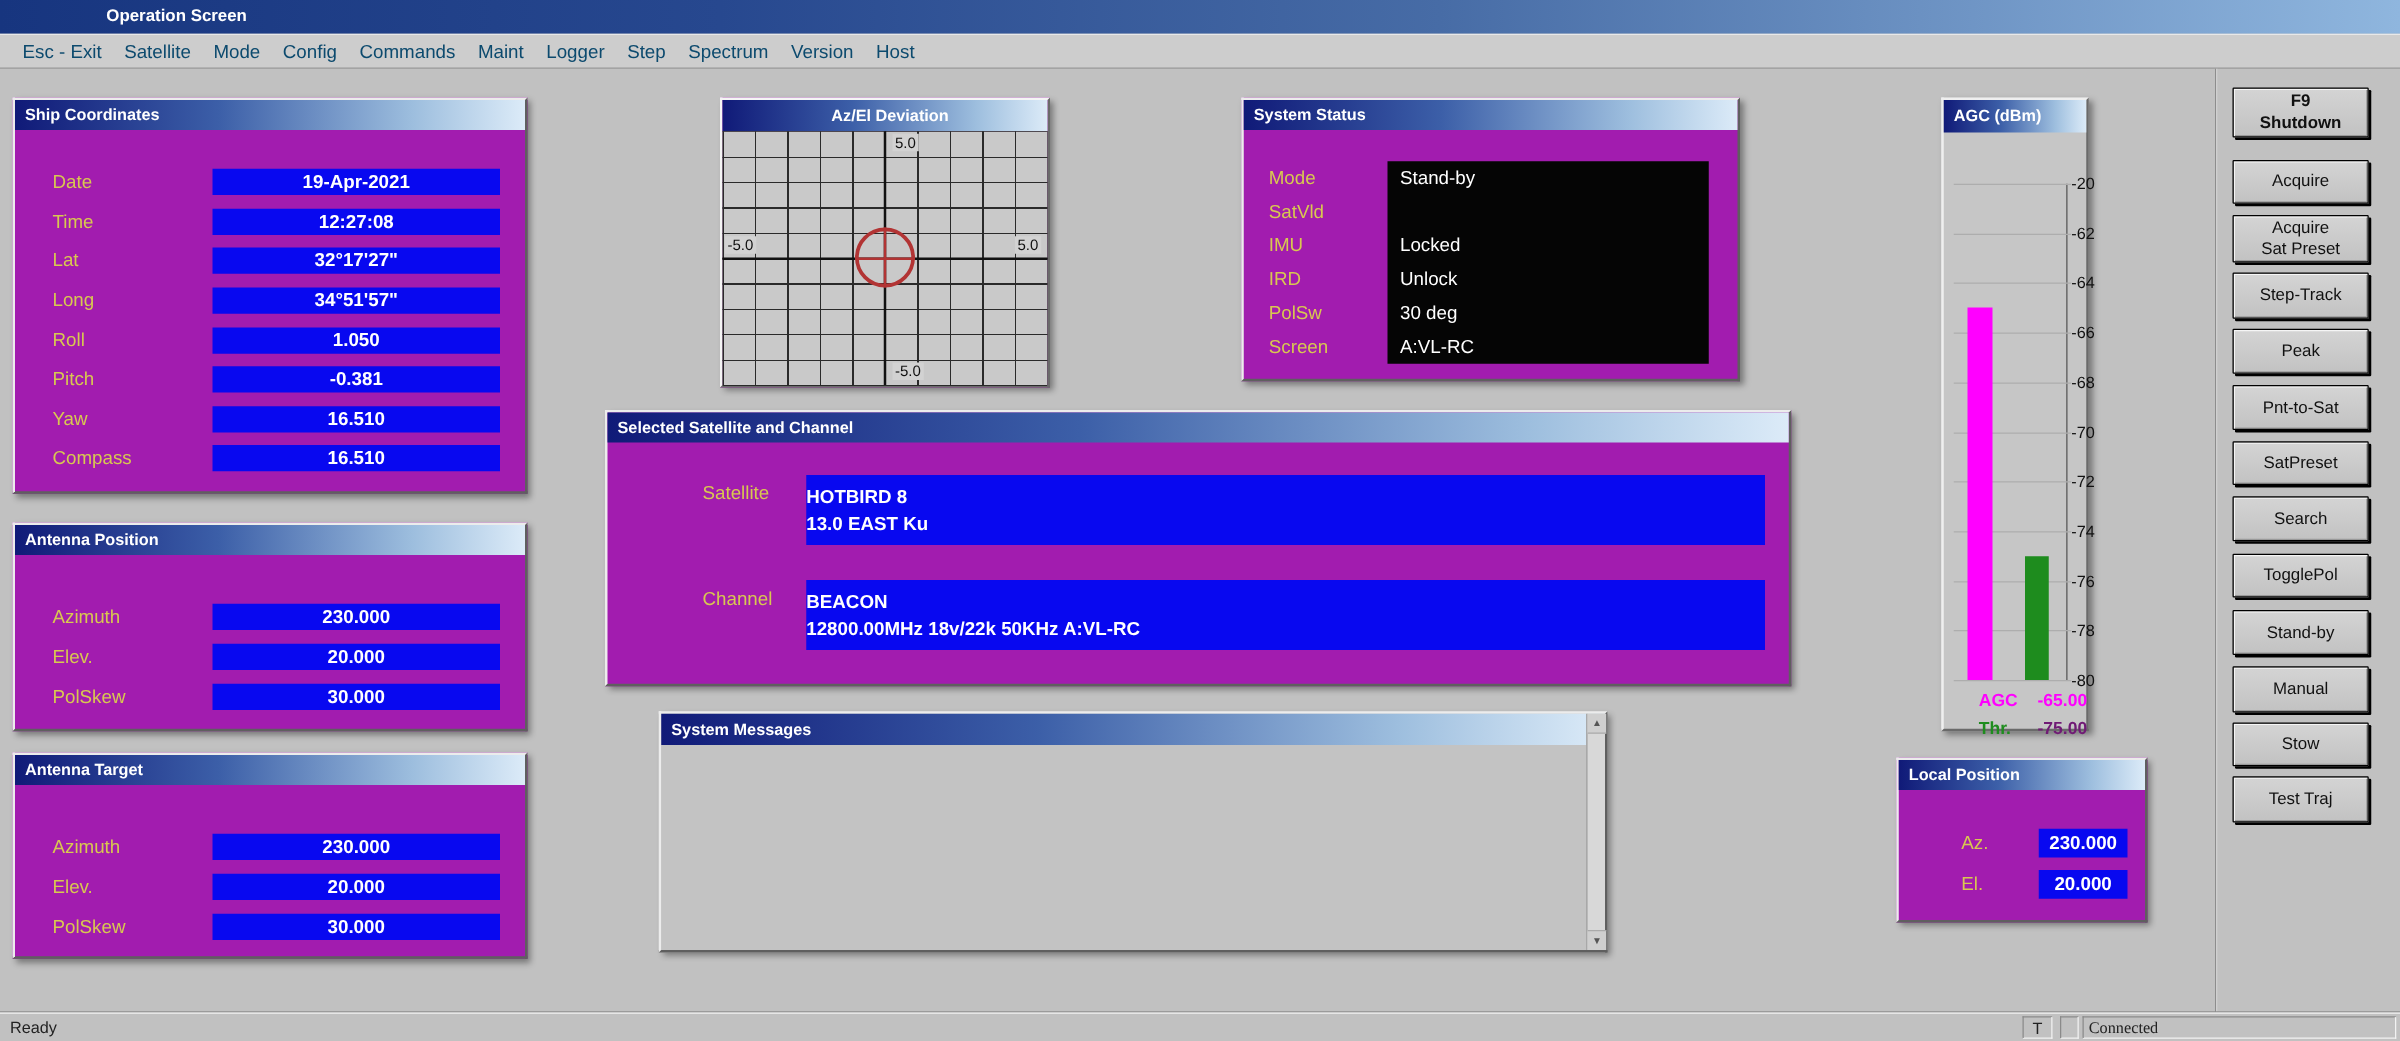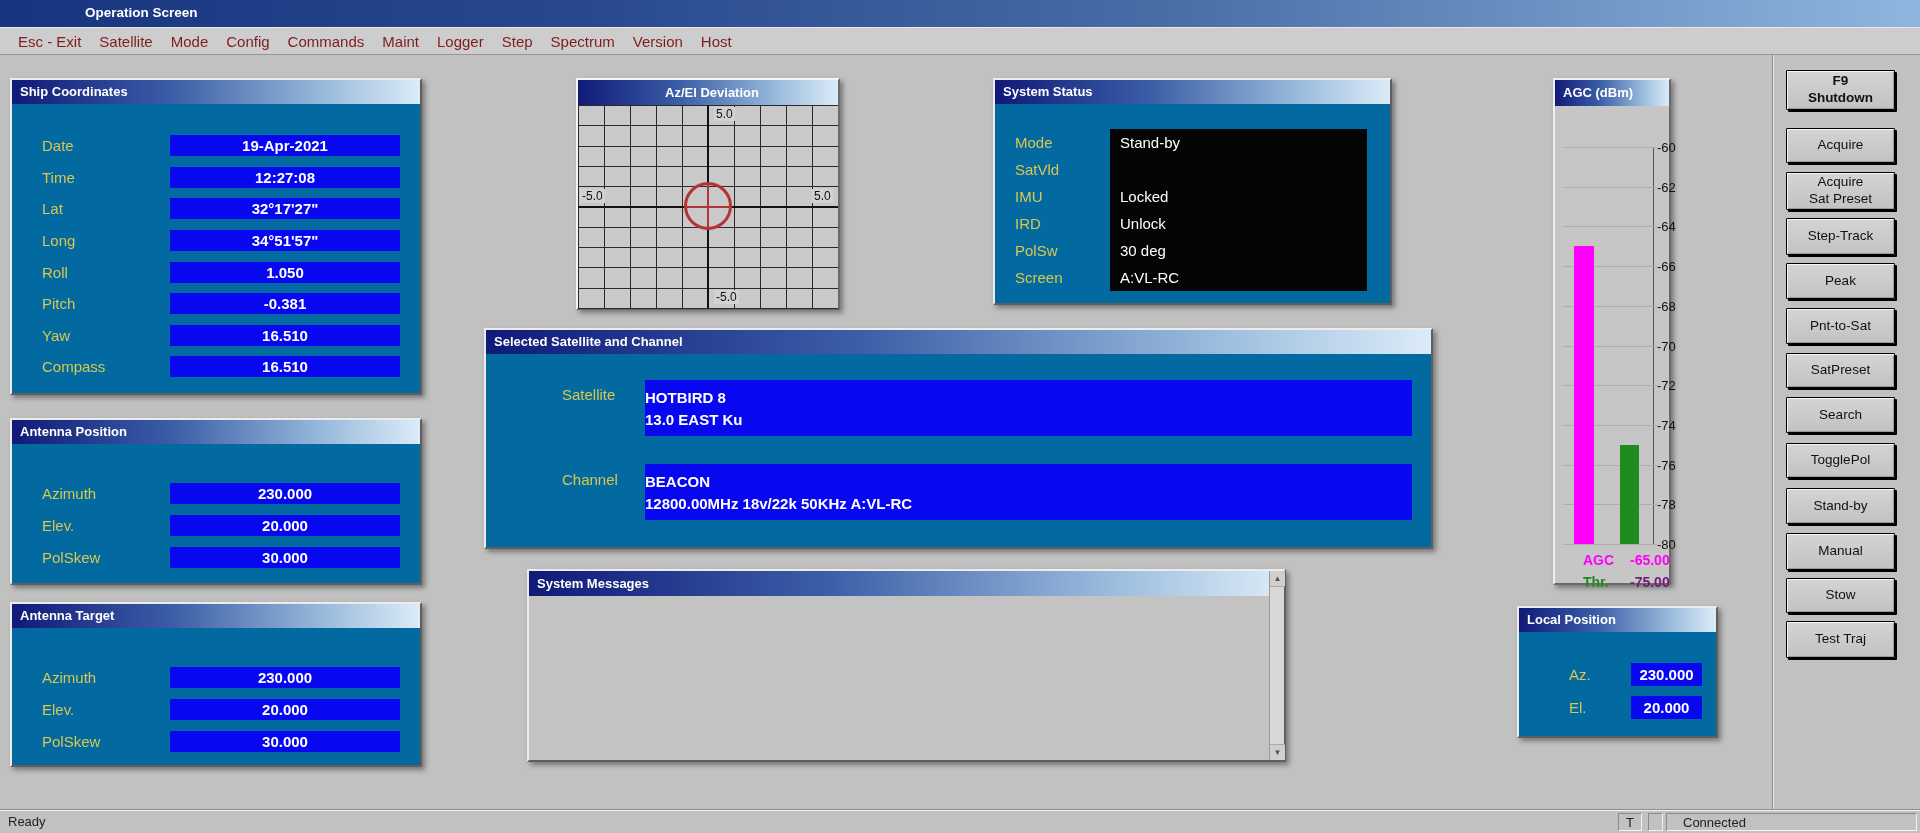--- a/index.html
+++ b/index.html
@@ -7,24 +7,24 @@
           font-family:"Liberation Sans","DejaVu Sans",sans-serif;-webkit-font-smoothing:antialiased;}
 
   
   #titlebar{position:absolute;left:0;top:0;width:1920px;height:27px;
     background:linear-gradient(90deg,#17357f 0%,#27488f 30%,#476ca6 60%,#8fb6de 100%);
     border-bottom:1px solid #e8e8e8;}
   #titlebar .title{position:absolute;left:85px;top:0;line-height:26px;color:#fff;
     font-size:13.5px;font-weight:bold;}
   #menubar{position:absolute;left:0;top:28px;width:1920px;height:27px;background:#cdcdcd;
     border-bottom:1px solid #979797;display:flex;align-items:center;gap:16px;padding-left:17px;box-sizing:border-box;}
-  .menu-item{font-size:15px;color:#7f1d1d;padding:2px 1px;cursor:default;}
-
-  
-  .panel{position:absolute;background:#0369a1;border:2px solid;
+  .menu-item{font-size:15px;color:#0c4a6e;padding:2px 1px;cursor:default;}
+
+  
+  .panel{position:absolute;background:#a21caf;border:2px solid;
     border-color:#ececec #5f5f5f #5f5f5f #ececec;box-shadow:3px 3px 5px rgba(0,0,0,.38);box-sizing:border-box;}
   .hdr{height:24px;line-height:24px;padding-left:8px;color:#fff;font-size:13px;font-weight:bold;
     background:linear-gradient(90deg,#101a78 0%,#3c5fa8 40%,#9dbede 78%,#dcebf8 100%);
     white-space:nowrap;overflow:hidden;}
   .gray-panel{position:absolute;background:#c6c6c6;border:2px solid;
     border-color:#efefef #6a6a6a #6a6a6a #efefef;box-shadow:3px 3px 5px rgba(0,0,0,.38);box-sizing:border-box;}
 
   
   .data-rows{position:relative;}
   .data-rows .row{display:flex;align-items:center;}
@@ -101,21 +101,21 @@
   .col-btn.bold{font-weight:bold;}
 
   
   #statusbar{position:absolute;left:0;top:810px;width:1920px;height:23px;background:#c1c1c1;
     border-top:1px solid #f2f2f2;box-shadow:0 -1px 0 #8f8f8f;font-size:13px;color:#222;}
   #ready{position:absolute;left:8px;top:3px;}
   .sunken{position:absolute;top:2px;height:18px;border:1px solid;border-color:#8a8a8a #f2f2f2 #f2f2f2 #8a8a8a;
     box-sizing:border-box;display:flex;align-items:center;}
   #t-cell{left:1618px;width:24px;justify-content:center;}
   #blank-cell{left:1648px;width:15px;}
-  #conn-cell{left:1666px;width:251px;padding-left:16px;}
+  #conn-cell{left:1666px;width:251px;padding-left:4px;font-family:Liberation Serif, serif;}
 </style>
 </head>
 <body>
 
 <div id="screen">
 
   <div id="titlebar">
     <span class="title">Operation Screen</span>
   </div>
 
@@ -295,21 +295,21 @@
           <div class="agc-bar" style="left: 57px; width: 19px; height: 99.25px; background: rgb(30, 140, 30);"></div>
         </div>
       <div class="agc-leg" style="top:446px;">
         <span class="leg-name" style="color: rgb(255, 0, 255);">AGC</span>
         <span class="leg-val" style="color: rgb(255, 0, 255);">-65.00</span>
       </div>
       <div class="agc-leg" style="top:468px;">
         <span class="leg-name" style="color: rgb(30, 140, 30);">Thr.</span>
         <span class="leg-val" style="color: #701a75;">-75.00</span>
       </div>
-    <div class="agc-ticklabel" style="top: 41px;">-60</div>
+    <div class="agc-ticklabel" style="top: 41px;">-20</div>
         <div class="agc-ticklabel" style="top: 80.7px;">-62</div>
         <div class="agc-ticklabel" style="top: 120.4px;">-64</div>
         <div class="agc-ticklabel" style="top: 160.1px;">-66</div>
         <div class="agc-ticklabel" style="top: 199.8px;">-68</div>
         <div class="agc-ticklabel" style="top: 239.5px;">-70</div>
         <div class="agc-ticklabel" style="top: 279.2px;">-72</div>
         <div class="agc-ticklabel" style="top: 318.9px;">-74</div>
         <div class="agc-ticklabel" style="top: 358.6px;">-76</div>
         <div class="agc-ticklabel" style="top: 398.3px;">-78</div>
         <div class="agc-ticklabel" style="top: 438px;">-80</div>

